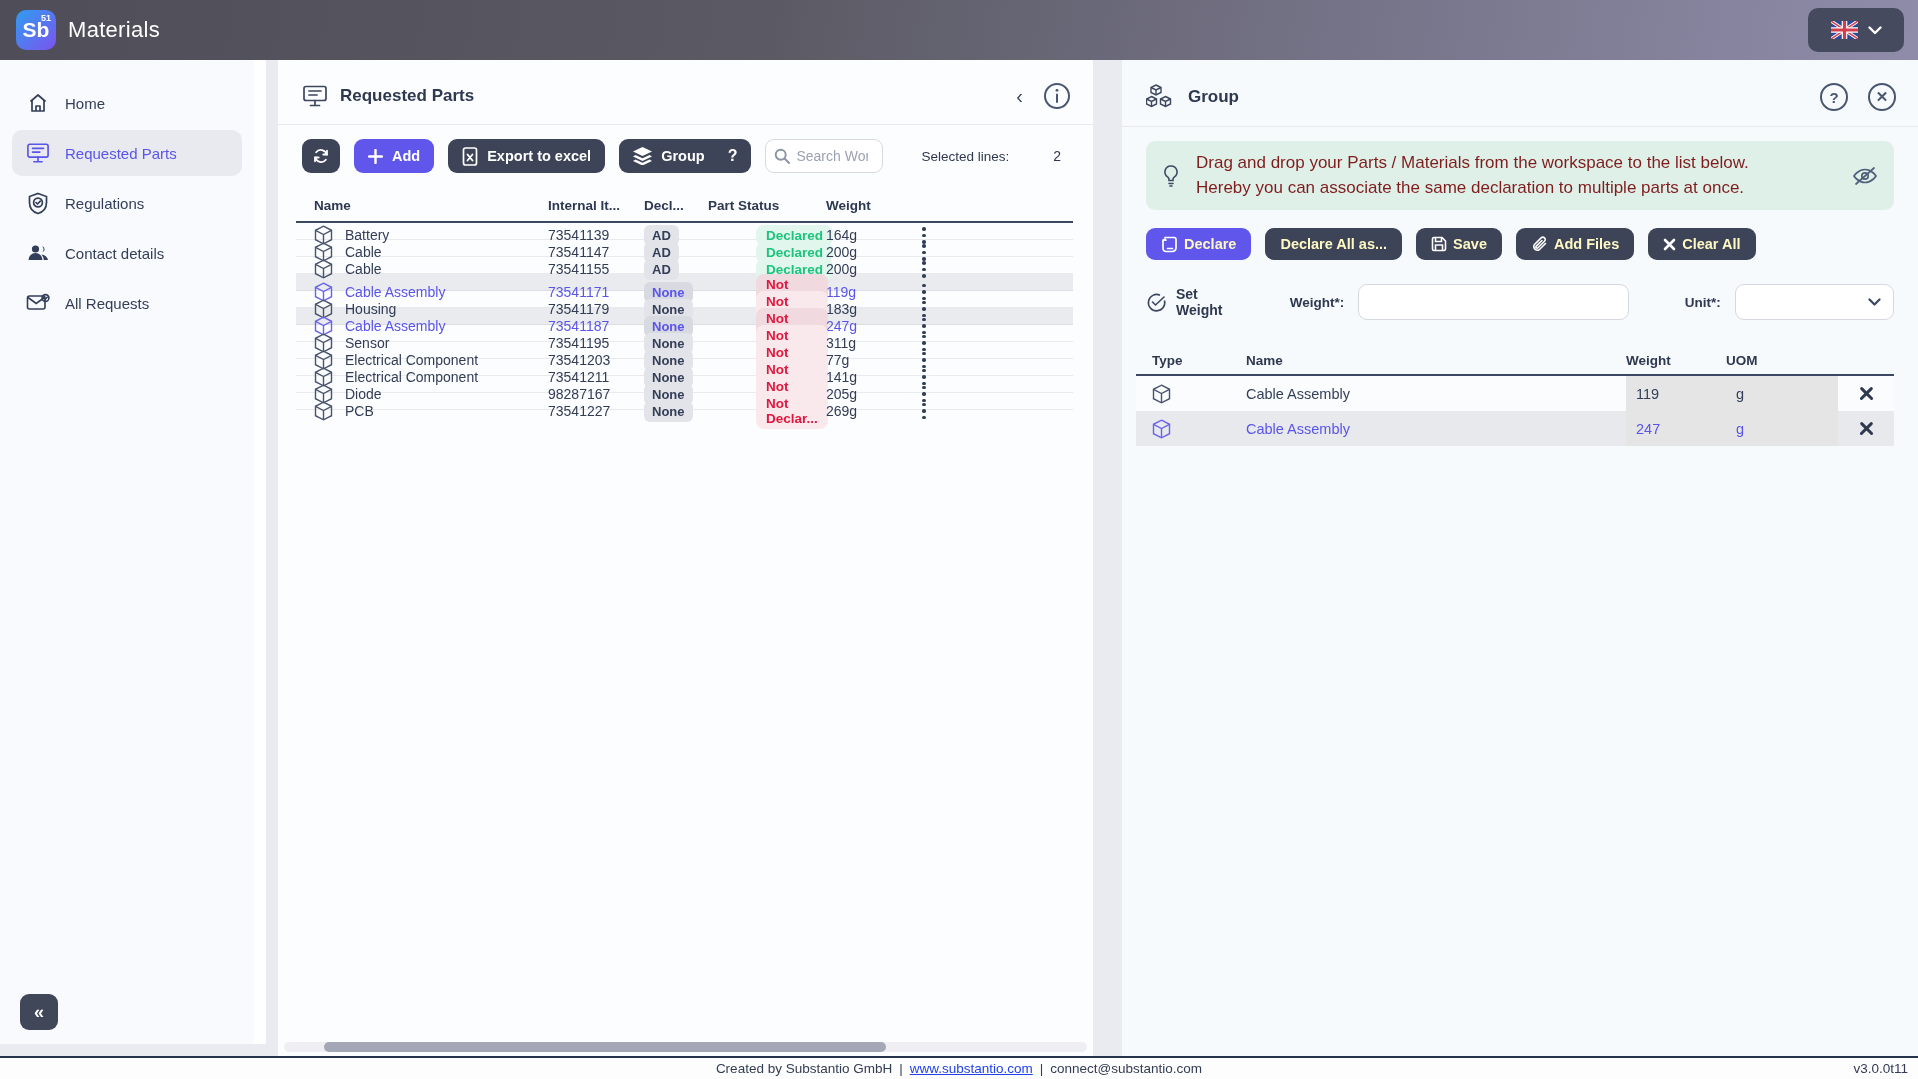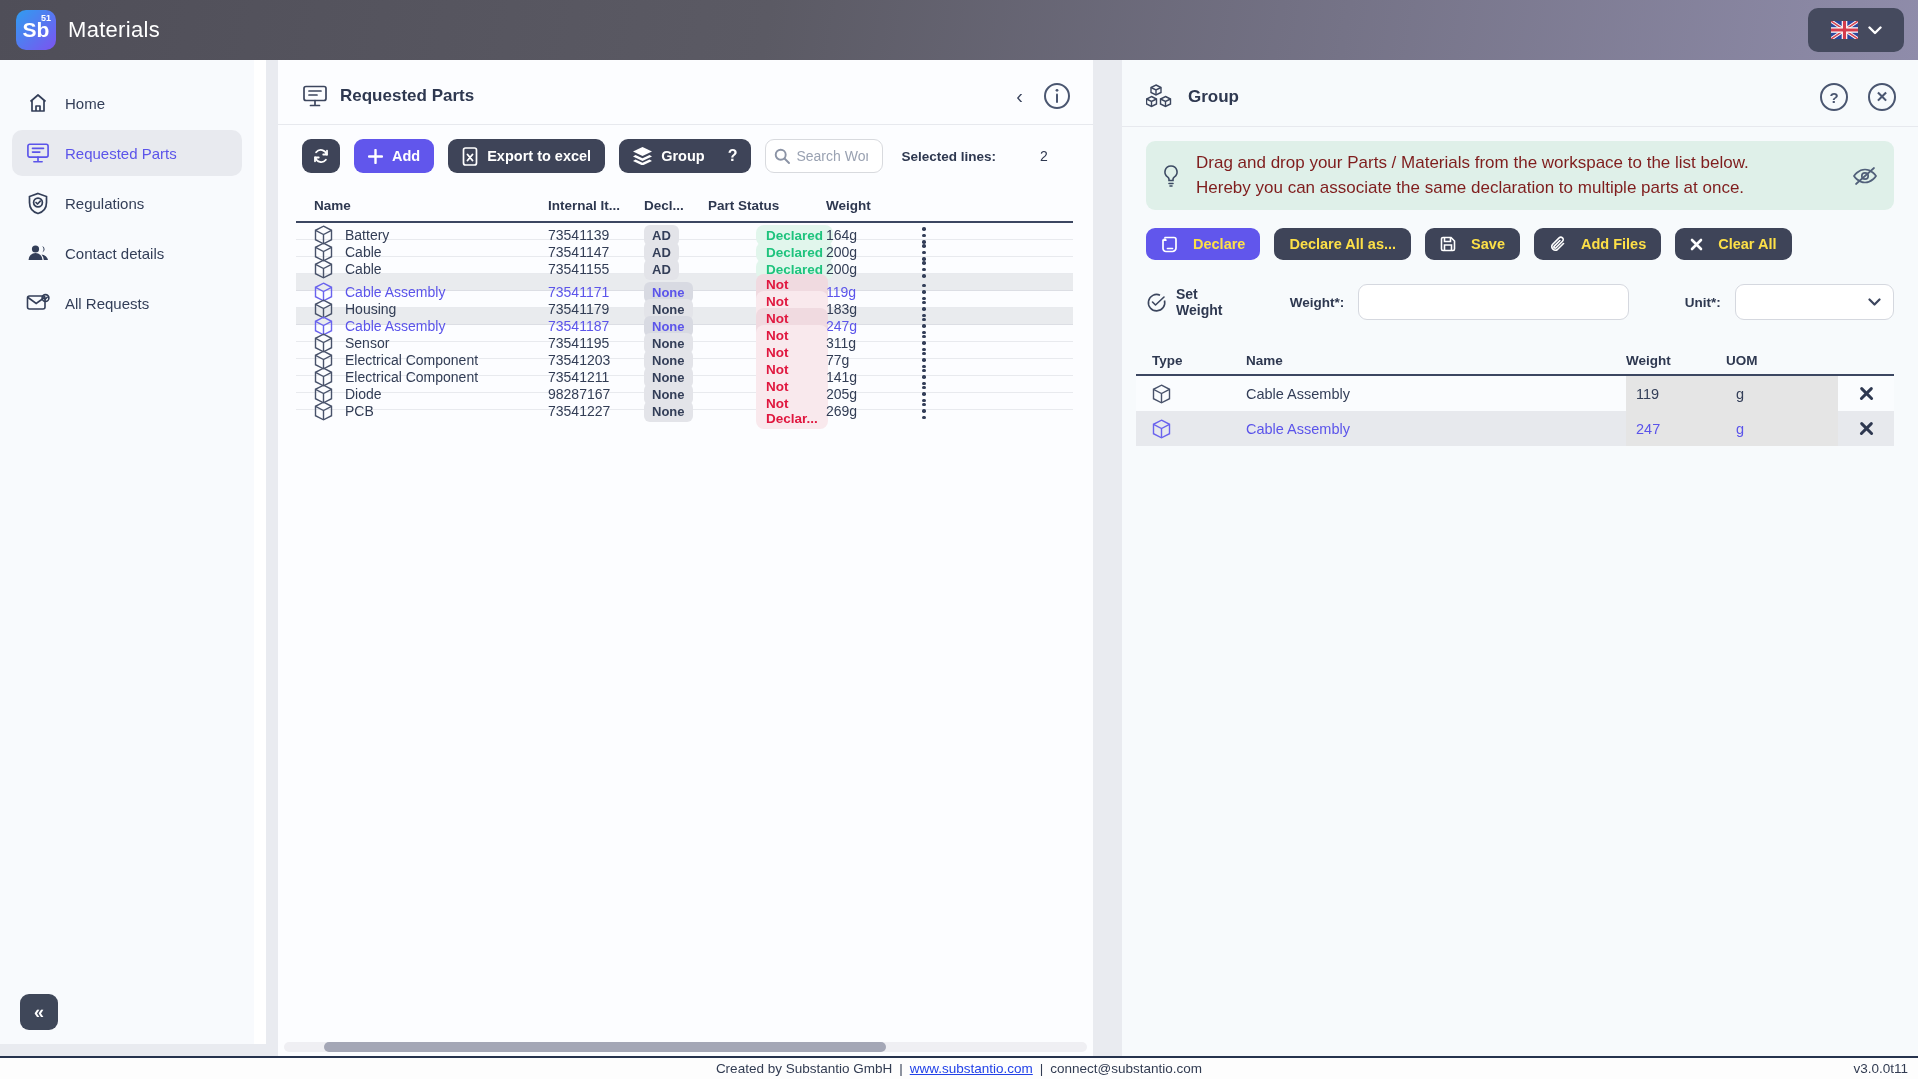--- a/index.html
+++ b/index.html
@@ -49,21 +49,21 @@
   .toolbar { display:flex; align-items:center; gap:14px; padding:14px 20px 12px 24px; }
   .tb-btn { height:34px; border:none; border-radius:9px; color:#fff; font-size:14.5px; font-weight:bold;
     display:flex; align-items:center; gap:9px; padding:0 14px; cursor:pointer; background:#3e4458; font-family:inherit; }
   .tb-btn.icon-only { width:38px; justify-content:center; padding:0; }
   .tb-btn.purple { background:#6156ec; }
   .tb-btn .q { margin-left:14px; font-size:16px; }
   .search-box { height:34px; width:118px; background:#fff; border:1px solid #d8dade; border-radius:9px;
     display:flex; align-items:center; gap:6px; padding:0 8px; }
   .search-box input { border:none; outline:none; width:72px; font-size:14px; color:#5a6478; background:transparent; font-family:inherit; }
   .search-box input::placeholder { color:#9aa2b2; }
-  .sel-lines { margin-left:4px; font-size:13.5px; font-weight:bold; color:#2e3850; }
+  .sel-lines { margin-left:24px; font-size:13.5px; font-weight:normal; color:#2e3850; }
   .sel-val { margin-left:30px; font-size:14px; color:#2e3850; }
 
   .table { margin:4px 20px 0 18px; }
   .t-head, .t-row { display:grid; grid-template-columns:250px 96px 64px 118px 78px 40px 1fr; align-items:center; }
   .t-head { height:34px; font-size:13.5px; font-weight:bold; color:#2e3850; border-bottom:2px solid #3c4761; padding-left:2px; }
   .t-row { height:17px; font-size:14px; border-bottom:1px solid #e8eaee; color:#323d55; padding-left:2px; }
   .t-row.selected { background:#e9ebee; color:#5b54ea; border-bottom-color:#dcdee4; }
   .name-cell { display:flex; align-items:center; gap:12px; padding-left:16px; }
   .badge { display:inline-block; border-radius:6px; background:#e3e4e9; color:#333e58; font-size:13px;
     font-weight:bold; padding:3px 8px; }
@@ -79,22 +79,22 @@
   .hscroll .thumb { position:absolute; left:5%; width:70%; top:0; height:10px; border-radius:6px; background:#a4a7b6; }
 
   
   .rpanel { position:absolute; top:60px; left:1122px; right:0; bottom:23px; background:#f7fafc; }
   .banner { margin:14px 24px 0 24px; background:#dff0e9; border-radius:9px; padding:10px 16px;
     display:flex; align-items:center; gap:16px; }
   .banner-text { font-size:17px; color:#7f1d1d; line-height:1.45; max-width:562px; }
   .banner .eye { margin-left:auto; cursor:pointer; }
 
   .p-buttons { display:flex; align-items:center; gap:14px; margin:18px 24px 0 24px; }
-  .p-btn { height:32px; border:none; border-radius:9px; background:#3e4458; color:#fde047; font-size:14.5px;
-    font-weight:bold; display:flex; align-items:center; gap:15px; padding:5px 15px; cursor:pointer; font-family:inherit; }
+  .p-btn { height:32px; border:none; border-radius:9px; background:#3e4458; color:#fef9c3; font-size:14.5px;
+    font-weight:bold; display:flex; align-items:center; gap:6px; padding:5px 15px; cursor:pointer; font-family:inherit; }
   .p-btn.purple { background:#6156ec; }
 
   .setweight { display:flex; align-items:center; margin:24px 24px 0 24px; }
   .sw-label { font-size:14px; font-weight:bold; color:#2e3850; margin-left:9px; }
   .w-label { font-size:13.5px; font-weight:bold; color:#2e3850; margin-left:42px; }
   .w-input { margin-left:14px; width:272px; height:36px; background:#fff; border:1px solid #d5d8df; border-radius:9px;
     padding:0 10px; font-size:14px; outline:none; font-family:inherit; }
   .u-label { font-size:13.5px; font-weight:bold; color:#2e3850; margin-left:56px; }
   .u-select { margin-left:14px; width:160px; height:36px; background:#fff; border:1px solid #d5d8df; border-radius:9px;
     display:flex; align-items:center; justify-content:flex-end; padding:0 12px; cursor:pointer; }

